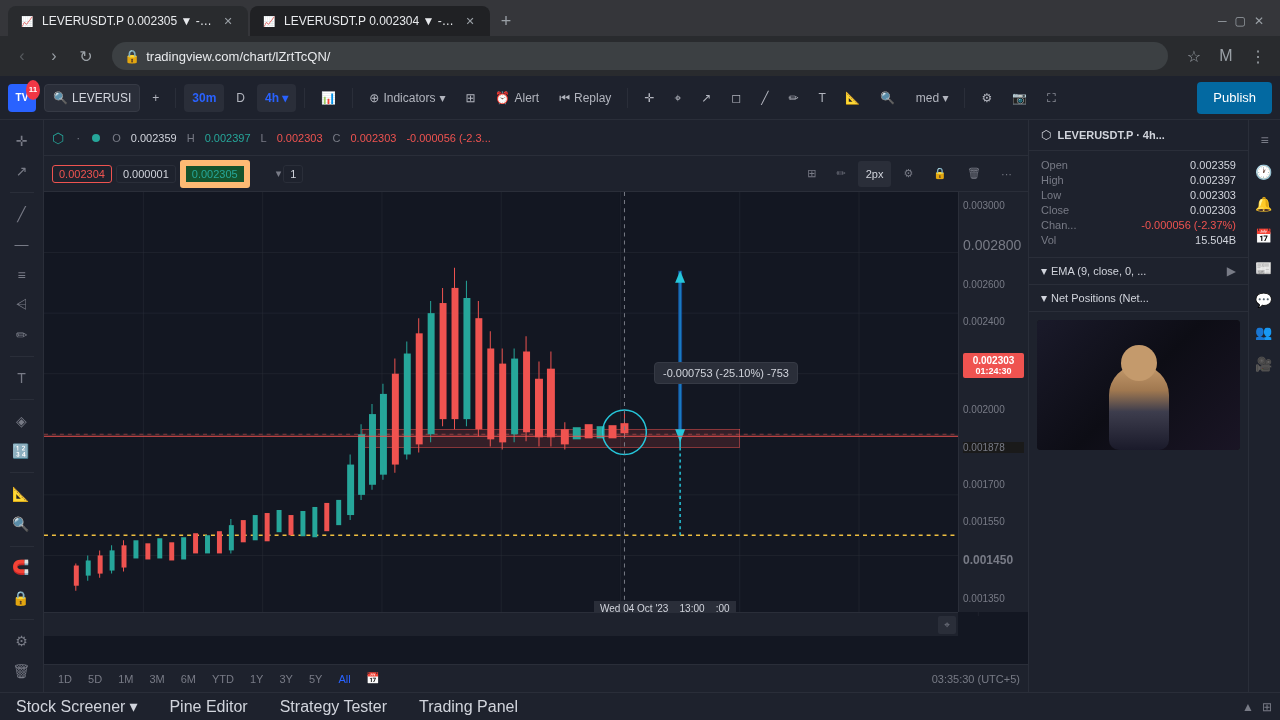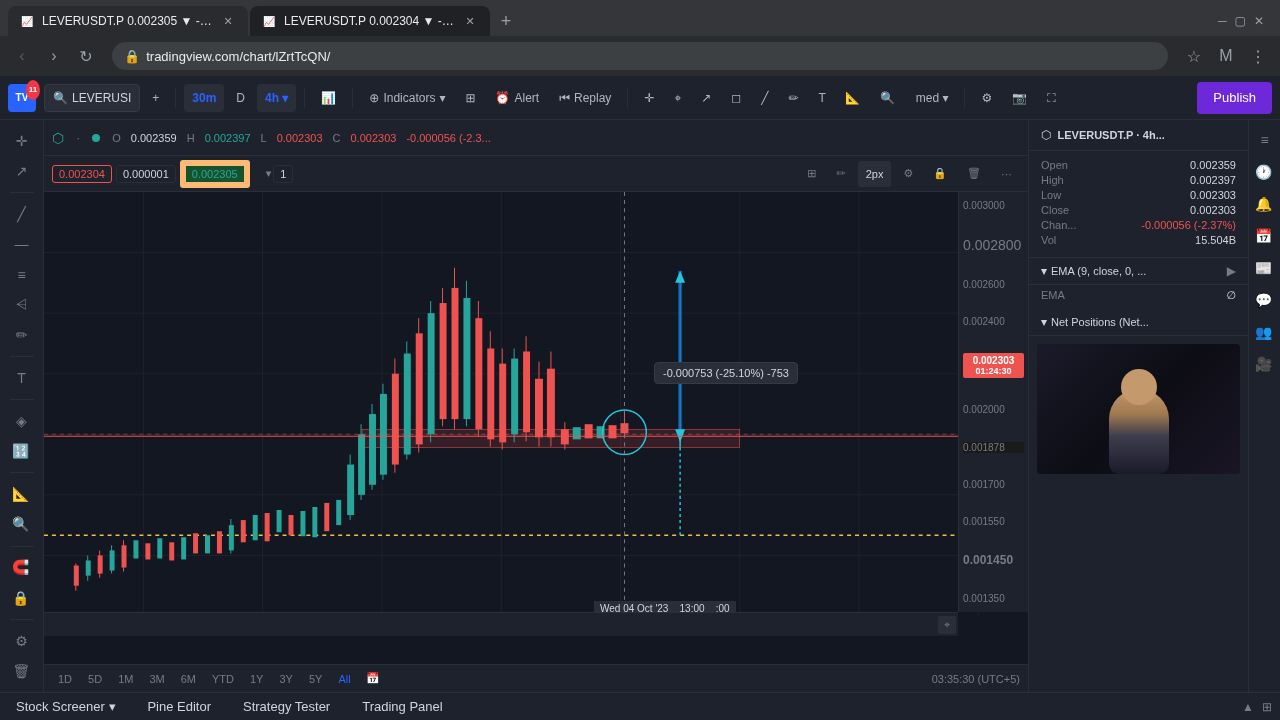--- a/index.html
+++ b/index.html
@@ -22,21 +22,21 @@
 
     
     .tv-toolbar { background: #1e222d; border-bottom: 1px solid #2a2e39; display: flex; align-items: center; height: 44px; padding: 0 8px; gap: 4px; }
     .tv-logo { width: 28px; height: 28px; background: #2962ff; border-radius: 4px; display: flex; align-items: center; justify-content: center; color: white; font-size: 10px; font-weight: bold; margin-right: 4px; }
     .tv-notif { position: relative; }
     .tv-notif-badge { position: absolute; top: -4px; right: -4px; background: #f23645; color: white; border-radius: 50%; width: 14px; height: 20px; font-size: 8px; display: flex; align-items: center; justify-content: center; }
     .symbol-search { background: #2a2e39; border: 1px solid #363a45; border-radius: 4px; display: flex; align-items: center; padding: 0 8px; height: 28px; gap: 4px; cursor: pointer; min-width: 80px; }
     .toolbar-sep { width: 1px; height: 20px; background: #2a2e39; margin: 0 4px; }
     .toolbar-btn { height: 28px; padding: 0 8px; border-radius: 4px; display: flex; align-items: center; gap: 4px; cursor: pointer; color: #b2b5be; font-size: 12px; }
     .timeframe-btn { background: #2a2e39; border-radius: 4px; padding: 0 8px; height: 28px; display: flex; align-items: center; cursor: pointer; color: #2962ff; font-weight: 600; }
-    .publish-btn { background: #6d28d9; color: white; border-radius: 4px; padding: 0 16px; height: 32px; display: flex; align-items: center; font-size: 13px; font-weight: 500; cursor: pointer; margin-left: auto; }
+    .publish-btn { background: #0369a1; color: white; border-radius: 4px; padding: 0 16px; height: 32px; display: flex; align-items: center; font-size: 13px; font-weight: 500; cursor: pointer; margin-left: auto; }
 
     
     .chart-area { display: flex; flex: 1; overflow: hidden; }
 
     
     .left-toolbar { width: 44px; background: #1e222d; border-right: 1px solid #2a2e39; display: flex; flex-direction: column; align-items: center; padding: 8px 0; gap: 4px; }
     .lt-btn { width: 32px; height: 32px; display: flex; align-items: center; justify-content: center; cursor: pointer; color: #787b86; border-radius: 4px; font-size: 14px; }
     .lt-sep { width: 24px; height: 1px; background: #2a2e39; margin: 4px 0; }
 
     
@@ -47,21 +47,21 @@
     .chart-symbol { font-size: 13px; font-weight: 600; color: #d1d4dc; }
     .ohlc-values { display: flex; gap: 10px; font-size: 11px; }
     .ohlc-label { color: #787b86; }
     .ohlc-open { color: #d1d4dc; }
     .ohlc-high { color: #26a69a; }
     .ohlc-low { color: #ef5350; }
     .ohlc-close { color: #ef5350; }
     .ohlc-change { color: #ef5350; }
 
     
-    .chart-drawing-toolbar { background: #1e222d; border-bottom: 1px solid #2a2e39; display: flex; align-items: center; padding: 4px 8px; gap: 8px; height: 36px; }
+    .chart-drawing-toolbar { background: #1e222d; border-bottom: 1px solid #2a2e39; display: flex; align-items: center; padding: 4px 8px; gap: 18px; height: 36px; }
     .dt-btn { height: 26px; padding: 0 8px; border-radius: 3px; display: flex; align-items: center; gap: 4px; cursor: pointer; color: #787b86; font-size: 11px; }
     .px-selector { background: #2a2e39; border-radius: 3px; padding: 0 8px; height: 26px; display: flex; align-items: center; gap: 4px; color: #d1d4dc; font-size: 11px; cursor: pointer; }
 
     
     .chart-content { display: flex; flex: 1; }
     .chart-canvas { flex: 1; position: relative; background: #131722; overflow: hidden; }
 
     
     .chart-svg { width: 100%; height: 100%; }
 
@@ -94,21 +94,21 @@
     
     .time-axis { height: 24px; background: #1e222d; border-top: 1px solid #2a2e39; display: flex; align-items: center; padding: 0 8px; color: #787b86; font-size: 11px; position: relative; }
 
     
     .bottom-toolbar { background: #1e222d; border-top: 1px solid #2a2e39; display: flex; align-items: center; height: 28px; padding: 0 8px; gap: 8px; }
     .period-btn { padding: 2px 6px; border-radius: 3px; cursor: pointer; color: #787b86; font-size: 11px; }
     .period-btn.active { color: #2962ff; }
 
     
     .status-bar { background: #1e222d; border-top: 1px solid #2a2e39; display: flex; align-items: center; height: 28px; padding: 0 8px; gap: 16px; }
-    .status-btn { padding: 2px 8px; display: flex; align-items: center; gap: 4px; cursor: pointer; color: #d1d4dc; font-size: 13px; border-radius: 3px; }
+    .status-btn { padding: 2px 8px; display: flex; align-items: center; gap: 4px; cursor: pointer; color: #d1d4dc; font-size: 16px; border-radius: 3px; }
 
     .green-dot { width: 8px; height: 8px; border-radius: 50%; background: #26a69a; display: inline-block; margin-right: 4px; }
   </style>
 </head>
 <body>
 
 <div>
 
   <div class="tab-bar">
     <div class="tab active">
@@ -480,24 +480,20 @@
           </div>
         </div>
 
         <div class="indicator-row">
           <div style="display:flex; align-items:center; gap:4px;">
             <span>▾</span>
             <span class="indicator-label">EMA (9, close, 0, ...</span>
           </div>
           <span style="color:#787b86;">▶</span>
         </div>
-        <div class="ohlcv-row" style="padding: 4px 12px;">
-          <span class="info-label">EMA</span>
-          <span class="info-value">∅</span>
-        </div>
 
         <div class="indicator-row">
           <div style="display:flex; align-items:center; gap:4px;">
             <span>▾</span>
             <span class="indicator-label">Net Positions (Net...</span>
           </div>
         </div>
 
         <div style="position:relative; height:130px; margin:8px; background:#111; border-radius:4px; overflow:hidden;">
           <div style="width:100%; height:100%; background:linear-gradient(135deg, #1a1a2a 0%, #0d0d15 50%, #1a1525 100%); display:flex; align-items:flex-end; justify-content:center; position:relative;">

